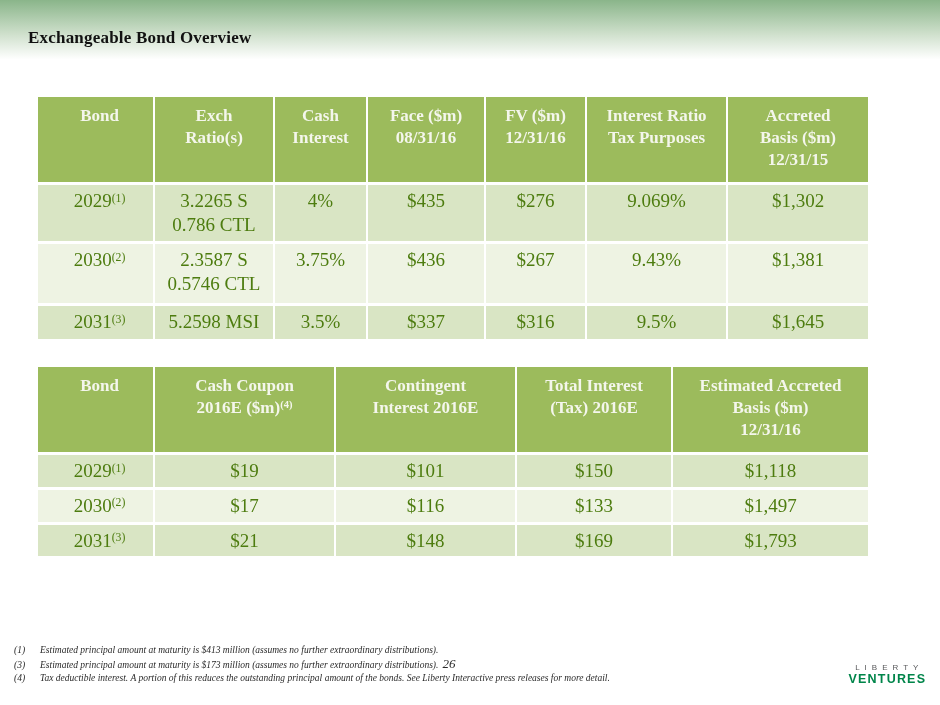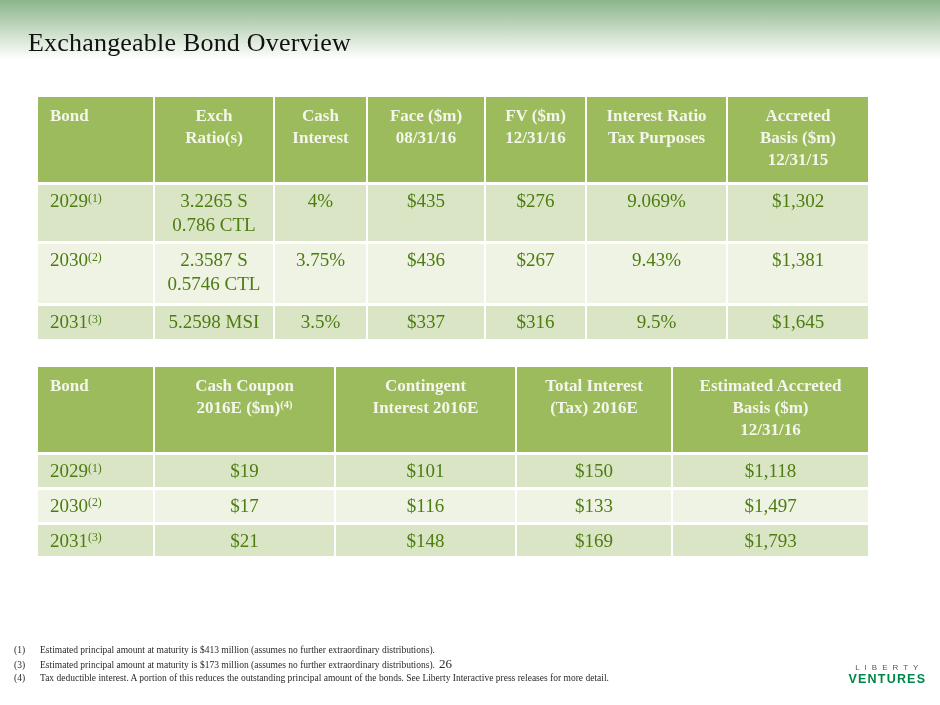--- a/index.html
+++ b/index.html
@@ -6,21 +6,21 @@
   .slide {
     position:relative; width:940px; height:705px; overflow:hidden;
     background:#fff; font-family:"Liberation Serif","DejaVu Serif",serif;
   }
   .top-gradient {
     position:absolute; left:0; top:0; width:940px; height:62px;
     background:linear-gradient(to bottom, var(--gradient-green) 0%, #cfe0cc 55%, #ffffff 96%);
   }
   .page-title {
     position:absolute; left:28px; top:28px;
-    font-size:26px; font-weight:normal; color:#111; letter-spacing:0.2px;
+    font-size:17px; font-weight:bold; color:#111; letter-spacing:0.2px;
   }
   table.data-table {
     position:absolute; border-collapse:separate; border-spacing:2px 3px;
     table-layout:fixed;
   }
   .table1 { left:36px; top:94px; }
   .table2 { left:36px; top:364px; }
   table.data-table th {
     background:var(--header-green); color:#f4f6ec; font-weight:bold;
     font-size:17px; line-height:1.3; text-align:center; vertical-align:top;
@@ -31,25 +31,25 @@
     font-size:19px; line-height:1.25; color:#4d7c0f; text-align:center;
     vertical-align:top; padding:4px 4px 4px 4px; white-space:pre-line;
   }
   table.data-table tr.row-dark td  { background:var(--row-dark); }
   table.data-table tr.row-light td { background:var(--row-light); }
   .t1 tbody tr:nth-child(1) { height:56px; }
   .t1 tbody tr:nth-child(2) { height:59px; }
   .t1 tbody tr:nth-child(3) { height:33px; }
   .t2 tbody tr { height:31px; }
   table.data-table th.first-col, table.data-table td.first-col {
-    text-align:left; padding-left:12px;
+    text-align:center; padding-left:12px;
   }
   sup.fnref { font-size:0.62em; position:relative; top:-0.45em; vertical-align:baseline; }
   .footnotes { position:absolute; left:14px; top:644px; font-size:9.5px; color:#2a2a2a; }
-  .fn { line-height:13px; white-space:nowrap; }
+  .fn { line-height:13px; white-space:nowrap;font-style:italic; }
   .fn-marker { display:inline-block; width:26px; }
   .fn-page { font-size:13px; padding-left:4px; }
   .logo { position:absolute; right:15px; top:663px; text-align:center; }
   .logo-top { font-family:"Liberation Sans","DejaVu Sans",sans-serif; font-size:8px; color:#58595b; letter-spacing:5px; margin-right:-5px; }
   .logo-bottom { font-family:"Liberation Sans","DejaVu Sans",sans-serif; font-size:12.5px; font-weight:bold; color:var(--logo-green); letter-spacing:1.2px; margin-right:-1.2px; }
 </style>
 </head>
 <body>
 
 <div class="slide">

